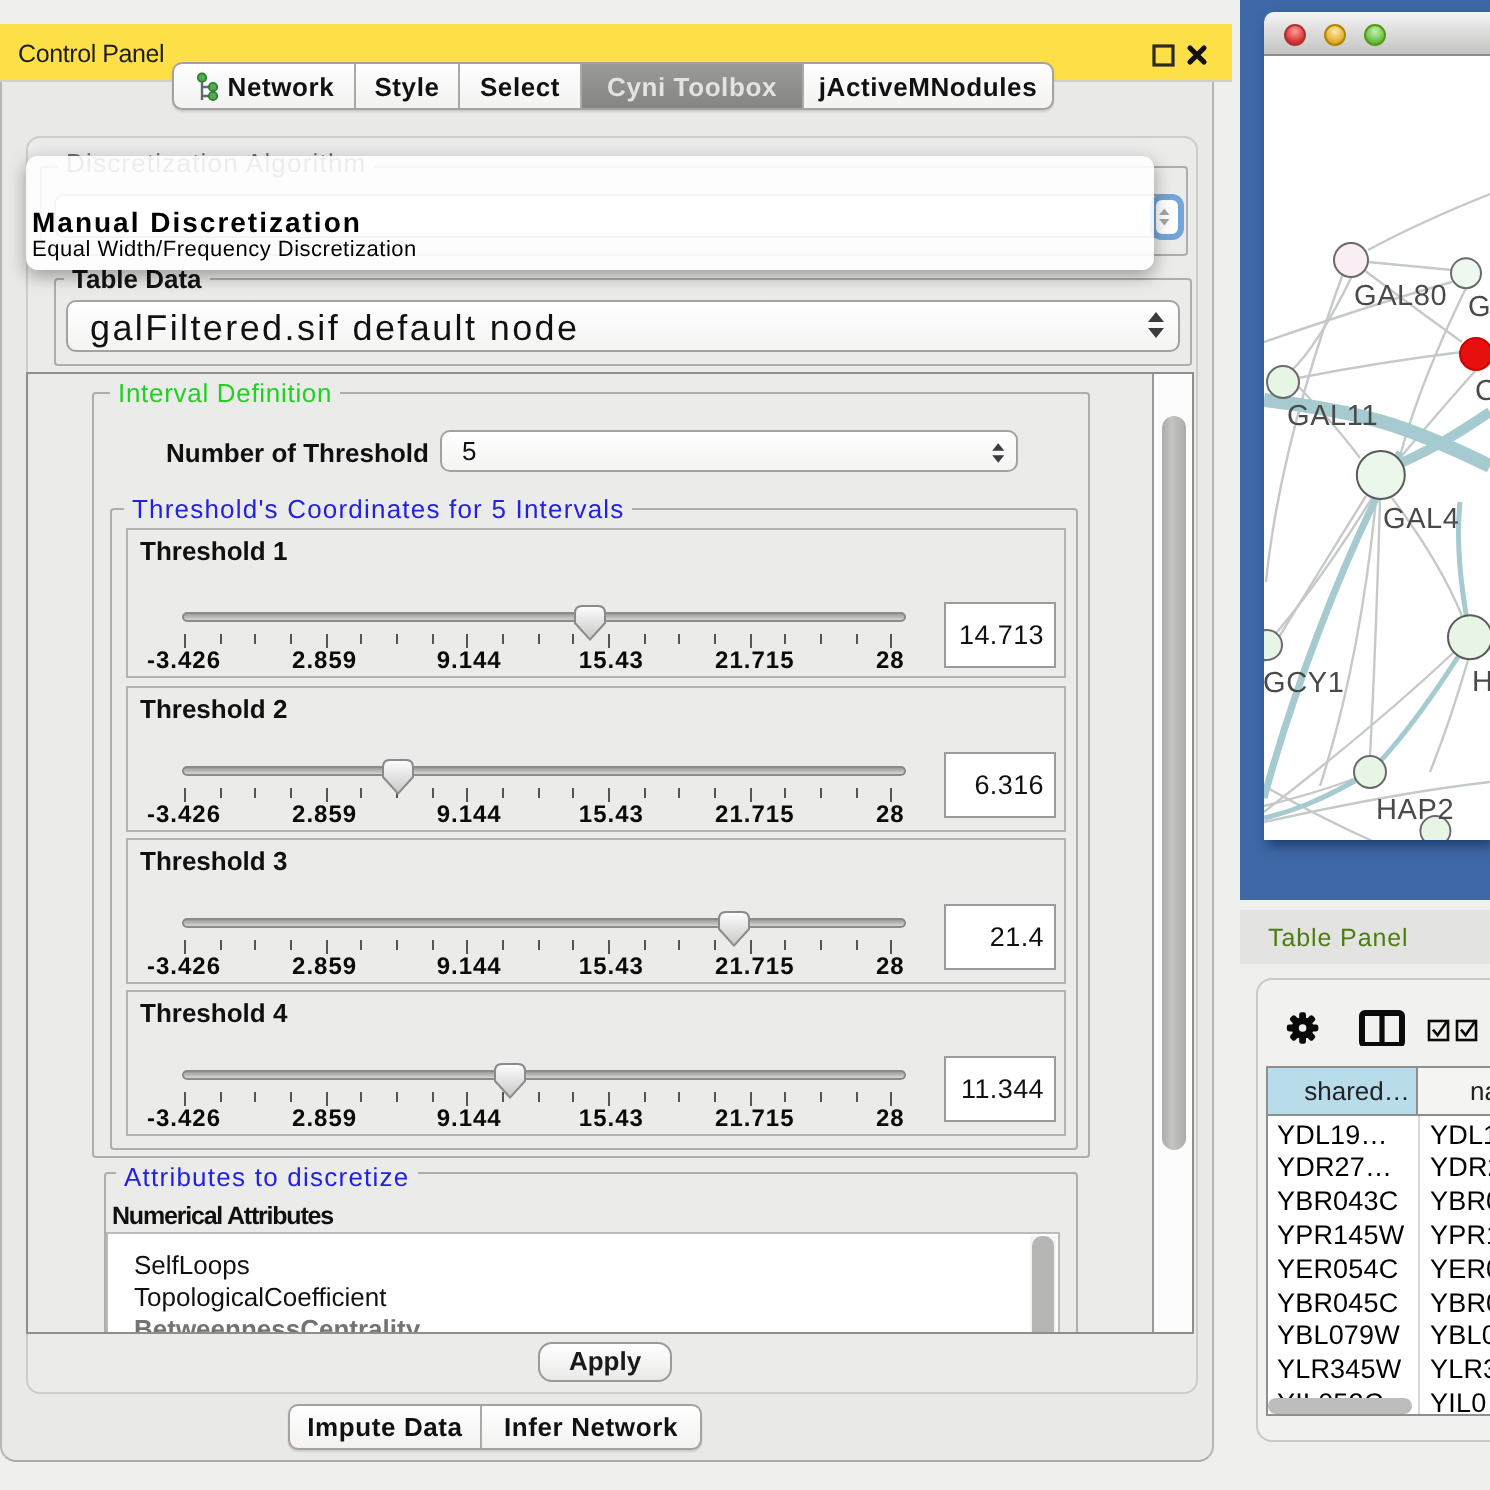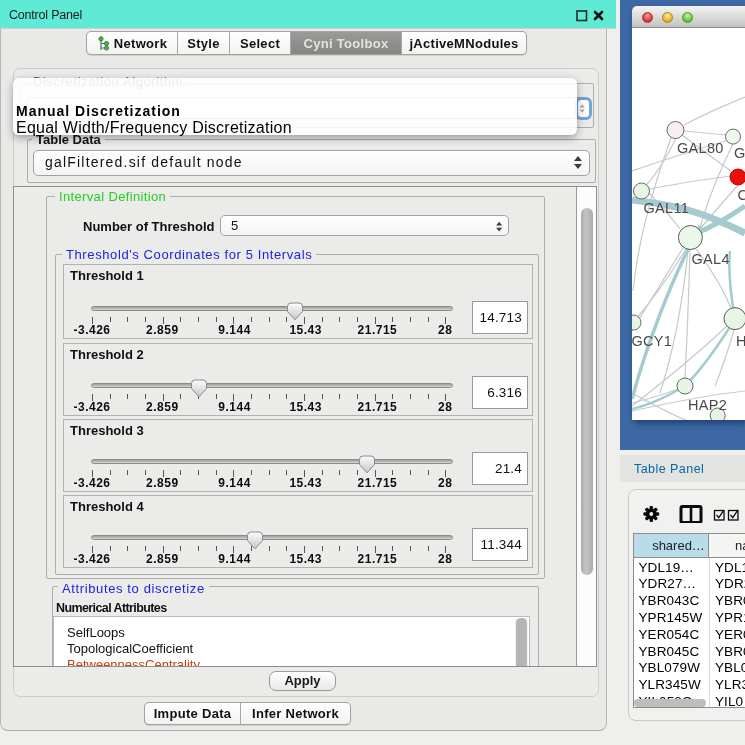--- a/index.html
+++ b/index.html
@@ -1,19 +1,19 @@
 <!DOCTYPE html>
 <html><head>
 <meta charset="utf-8">
 <style>
 html,body{margin:0;padding:0;}
 body{width:745px;height:745px;overflow:hidden;background:#efefee;font-family:"Liberation Sans",sans-serif;position:relative;}
 .abs{position:absolute;}
 
-#cpTitle{left:0;top:0;width:616px;height:28px;background:#5eead4;border-bottom:1px solid #cfcfce;}
+#cpTitle{left:0;top:12px;width:616px;height:28px;background:#fde047;border-bottom:1px solid #cfcfce;}
 #cpTitle .t{position:absolute;left:9px;top:8px;font-size:12.5px;color:#1c1c1c;letter-spacing:-0.2px;}
 #cpBody{left:0;top:29px;width:607px;height:702px;background:#e9e9e8;border-left:1px solid #b6b6b5;border-right:1px solid #b6b6b5;border-bottom:1px solid #ababab;border-radius:0 0 8px 8px;box-sizing:border-box;}
 
 .seg{position:absolute;display:flex;border:1px solid #a3a3a2;border-radius:5px;overflow:hidden;background:#ef4444;box-shadow:0 1px 1px rgba(0,0,0,0.12);}
 .seg .s{display:flex;align-items:center;justify-content:center;font-size:13px;font-weight:bold;color:#111;background:linear-gradient(#ffffff,#f2f2f1);border-right:1px solid #a9a9a8;white-space:nowrap;letter-spacing:0.3px;}
 .seg .s:last-child{border-right:none;}
 .seg .sel{background:linear-gradient(#9a9a99,#858584);color:#e3e3e2;}
 
 #content{left:13px;top:68px;width:586px;height:629px;background:#ebebea;border:1px solid #cdcdcc;border-radius:7px;box-sizing:border-box;}
 .groupbox{position:absolute;border:1px solid #adadac;border-radius:2px;}
@@ -30,24 +30,24 @@
 .tlab{position:absolute;left:6px;top:3px;font-size:13px;font-weight:bold;color:#101010;}
 .track{position:absolute;height:5px;background:linear-gradient(#9d9d9c,#d6d6d5);border:1px solid #8b8b8a;border-radius:3px;box-sizing:border-box;}
 .tick{position:absolute;width:1px;height:5px;background:#555554;}
 .slab{position:absolute;font-size:12px;font-weight:bold;color:#0b0b0b;transform:translateX(-50%);white-space:nowrap;letter-spacing:0.5px;}
 .vfield{position:absolute;left:408px;width:56px;height:33px;background:#fff;border:1px solid #9a9a99;box-sizing:border-box;font-size:13.5px;color:#111;text-align:right;line-height:31px;padding-right:5px;letter-spacing:0.2px;}
 .thumbsvg{position:absolute;width:18px;height:20px;}
 
 #popup{left:13px;top:78px;width:564px;height:57px;background:rgba(255,255,255,0.88);border-radius:6px;box-shadow:0 3px 9px rgba(0,0,0,0.35);z-index:50;}
 #popup .i1{position:absolute;left:179px;top:4px;font-size:14px;color:#bcbcbb;letter-spacing:1.5px;}
 #popup .i2{position:absolute;left:3px;top:25px;font-size:14px;font-weight:bold;color:#000;letter-spacing:1.0px;text-align:center;}
-#popup .i3{position:absolute;left:3px;top:41px;font-size:16px;color:#000;letter-spacing:0.25px;}
+#popup .i3{position:absolute;left:3px;top:41px;font-size:11px;color:#000;letter-spacing:0.25px;}
 
 #tablepanelbar{left:620px;top:455px;width:125px;height:27px;background:#e3e3e2;}
-#tablepanelbar .t{position:absolute;left:14px;top:7px;font-size:12.5px;color:#0369a1;letter-spacing:0.45px;}
+#tablepanelbar .t{position:absolute;left:14px;top:7px;font-size:12.5px;color:#4d7c0f;letter-spacing:0.45px;}
 </style>
 </head>
 <body>
 
 <div class="abs" id="cpBody"></div>
 <div class="abs" id="cpTitle">
   <span class="t">Control Panel</span>
   <svg class="abs" style="left:576px;top:10px" width="30" height="12" viewBox="0 0 30 12">
     <rect x="1" y="1" width="9.5" height="9.5" fill="none" stroke="#2a2a2a" stroke-width="1.6"></rect>
     <path d="M19 2 L26 9 M26 2 L19 9" stroke="#111" stroke-width="2.6" stroke-linecap="round"></path>
@@ -75,21 +75,21 @@
 <div class="wcombo" style="left:27px;top:97px;width:563px;height:22px;"></div>
 <div class="abs" style="left:575px;top:97px;width:17px;height:23px;border:3px solid #73a5d8;border-radius:6px;background:#fff;box-sizing:border-box;"></div>
 <div class="arrows" style="left:578px;top:102px;transform:scale(0.65);opacity:0.45;">
     <div class="up"></div>
     <div class="dn"></div>
   </div>
 
 <div class="groupbox" style="left:27px;top:139px;width:567px;height:42px;"></div>
 <div class="grouplab" style="left:32px;top:133px;color:#141414;font-weight:bold;">Table Data</div>
 <div class="wcombo" style="left:33px;top:150px;width:557px;height:26px;"></div>
-<div class="abs" style="left:45px;top:154px;font-size:14px;color:#111;letter-spacing:1.2px;">galFiltered.sif default node</div>
+<div class="abs" style="left:45px;top:154px;font-size:18px;color:#111;letter-spacing:1.2px;">galFiltered.sif default node</div>
 <div class="arrows" style="left:574px;top:156px;">
     <div class="up"></div>
     <div class="dn"></div>
   </div>
 
 <div class="abs" id="scrollpane">
   <div id="vsb">
       <div class="thumb"></div>
     </div>
 
@@ -270,21 +270,21 @@
         </defs>
       </svg>
     </div>
 
   <div class="groupbox" style="left:38px;top:399px;width:485px;height:120px;"></div>
   <div class="grouplab" style="left:44px;top:395px;color:#2121df;letter-spacing:0.62px;">Attributes to discretize</div>
   <div class="abs" style="left:42px;top:414px;font-size:12.5px;font-weight:bold;color:#101010;letter-spacing:-0.6px;">Numerical Attributes</div>
   <div class="abs" style="left:39px;top:429px;width:477px;height:60px;background:#fff;border:1px solid #bbb;box-sizing:border-box;">
     <div style="position:absolute;left:13px;top:8px;font-size:13px;color:#111;">SelfLoops</div>
     <div style="position:absolute;left:13px;top:24px;font-size:13px;color:#111;">TopologicalCoefficient</div>
-    <div style="position:absolute;left:13px;top:40px;font-size:13px;color:#c2410c;">BetweennessCentrality</div>
+    <div style="position:absolute;left:13px;top:40px;font-size:13px;color:#737373;font-weight:bold;">BetweennessCentrality</div>
     <div style="position:absolute;right:1px;top:1px;width:13px;height:56px;background:#f3f3f2;">
       <div style="position:absolute;left:1px;top:0;width:11px;height:62px;border-radius:5px;background:#b5b5b4;"></div>
     </div>
   </div>
 </div>
 
 <div class="abs" style="left:269px;top:671px;width:67px;height:20px;background:linear-gradient(#ffffff,#e9e9e8);border:1px solid #9a9a99;border-radius:7px;box-sizing:border-box;text-align:center;font-size:13px;font-weight:bold;color:#1a1a1a;line-height:18px;">Apply</div>
 
 <div class="seg" style="left:144px;top:702px;height:21px;">
   <div class="s" style="width:95px;">Impute Data</div>

